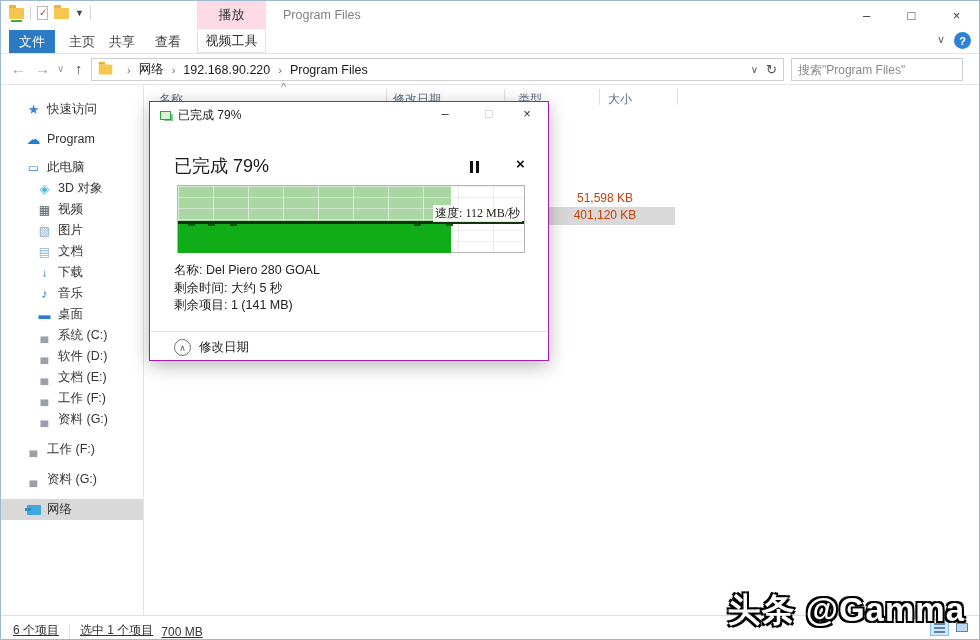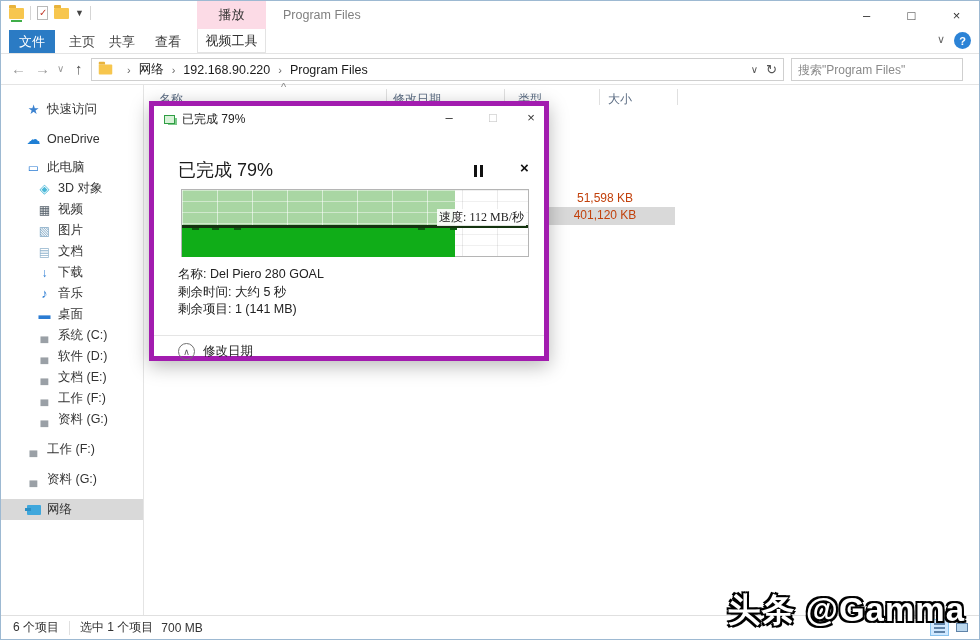--- a/index.html
+++ b/index.html
@@ -84,21 +84,21 @@
   .main { position:absolute; left:144px; top:84px; right:0; bottom:24px; background:#fff; }
   .col-h { position:absolute; top:6px; font-size:12px; color:#5a6b82; }
   .col-sep { position:absolute; top:4px; width:1px; height:16px; background:#e0e0e0; }
   .sort-caret { position:absolute; left:136px; top:-4px; font-size:11px; color:#888; }
   .frow { position:absolute; left:396px; width:128px; height:17px; font-size:12px; color:#c2410c;
     text-align:center; line-height:17px; }
   .row-sel-bg { position:absolute; left:404px; top:122px; width:126px; height:18px; background:#d9d9d9; z-index:1; }
 
   
   .dialog { position:absolute; left:148px; top:100px; width:400px; height:260px; background:#fff;
-    border:5px solid #a21caf; box-shadow:0 5px 18px rgba(0,0,0,.28); z-index:50; }
+    border:1px solid #a21caf; box-shadow:0 5px 18px rgba(0,0,0,.28); z-index:50; }
   .dlg-title { position:absolute; left:0; top:0; width:100%; height:26px; display:flex; align-items:center; }
   .copy-ic { width:11px; height:9px; border:1px solid #2f9e44; background:#d8f2d8; margin:0 7px 0 10px;
     box-shadow:3px 2px 0 -1px #7cc98a; }
   .dlg-title-text { font-size:12px; color:#222; }
   .dlg-btn { position:absolute; top:4px; font-size:13px; color:#333; width:22px; text-align:center; }
   .dlg-line1 { position:absolute; left:24px; top:36px; font-size:12.5px; color:#222; }
   .dlg-link { color:#0b63c5; }
   .dlg-heading { position:absolute; left:24px; top:52px; font-size:18px; color:#1a1a1a; }
   .pause-btn { position:absolute; left:318px; top:59px; width:14px; height:13px; }
   .pause-btn i { position:absolute; top:0; width:3px; height:12px; background:#111; }
@@ -119,21 +119,21 @@
     background:rgba(255,255,255,.88); padding:0 2px;font-family:Liberation Serif, serif; }
   .dlg-info { position:absolute; left:24px; font-size:12.5px; color:#222; }
   .dlg-divider { position:absolute; left:0; top:229px; width:100%; height:1px; background:#e5e5e5; }
   .dlg-footer { position:absolute; left:24px; top:237px; display:flex; align-items:center; gap:8px; }
   .chevron-circle { width:17px; height:17px; border:1.5px solid #707070; border-radius:50%; color:#555;
     font-size:9px; display:flex; align-items:center; justify-content:center; }
   .dlg-footer-text { font-size:12.5px; color:#222; }
 
   
   .statusbar { position:absolute; left:0; bottom:0; width:100%; height:24px; background:#fff;
-    border-top:1px solid #e0e0e0; display:flex; align-items:center; font-size:12px; color:#333; }
+    border-top:1px solid #e0e0e0; display:flex; align-items:flex-end; font-size:12px; color:#333;text-decoration:underline; }
   .sb-count { padding-left:12px; }
   .sb-vsep { width:1px; height:14px; background:#e0e0e0; margin:0 10px; }
   .view-btns { position:absolute; right:8px; top:3px; display:flex; gap:3px; }
   .view-btn { width:19px; height:17px; display:flex; align-items:center; justify-content:center; }
   .view-btn.sel { background:#cfe8ff; border:1px solid #88c3ef; }
   .vb-details { width:11px; height:10px;
     background:repeating-linear-gradient(to bottom,#5f83a8 0 2px,transparent 2px 4px); }
   .vb-thumb { width:12px; height:9px; background:#bcd8ee; border:1px solid #5f83a8; }
 
   .watermark { position:absolute; right:14px; bottom:6px; z-index:99; font-size:33px; font-weight:bold;
@@ -202,21 +202,21 @@
 </div>
 
 <div class="sidebar">
   <div id="sidebar-list">
       <div class="sb-item lvl0">
         <span class="sb-ic ic-star">★</span>
         <span>快速访问</span>
       </div>
       <div class="sb-item lvl0 gap">
         <span class="sb-ic ic-cloud">☁</span>
-        <span>OneDrive</span>
+        <span>Program</span>
       </div>
       <div class="sb-item lvl0 gap">
         <span class="sb-ic ic-monitor">▭</span>
         <span>此电脑</span>
       </div>
       <div class="sb-item lvl1">
         <span class="sb-ic ic-cube">◈</span>
         <span>3D 对象</span>
       </div>
       <div class="sb-item lvl1">

